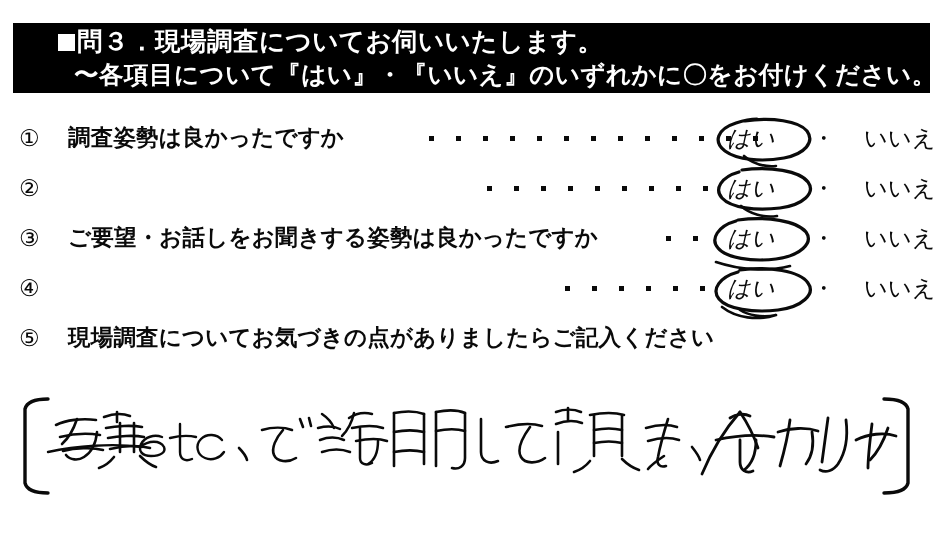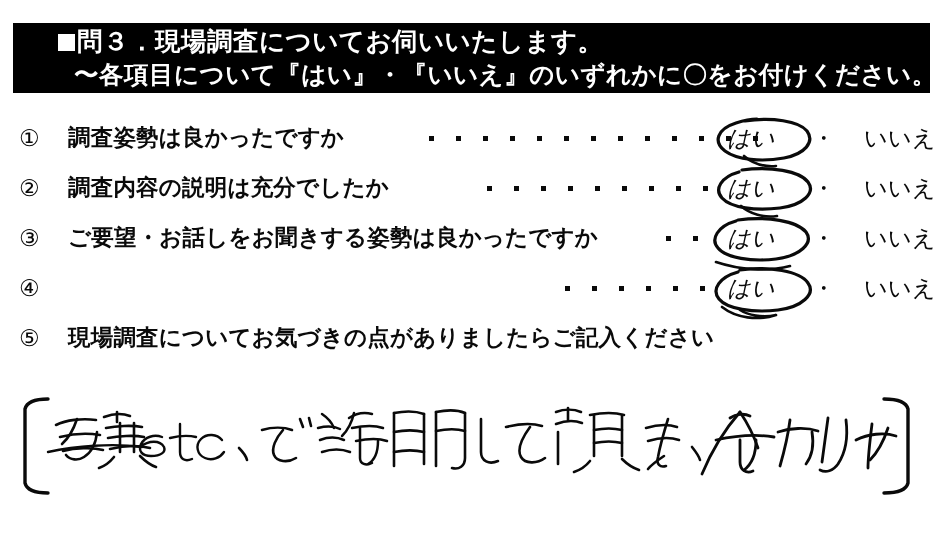--- a/index.html
+++ b/index.html
@@ -125,21 +125,20 @@
     <span class="qnum">①</span>
     <span class="qtext">調査姿勢は良かったですか</span>
     <span class="dots" style="left:418px;"><span class="dotline"><i></i><i></i><i></i><i></i><i></i><i></i><i></i><i></i><i></i><i></i><i></i><i></i><i></i></span></span>
     <span class="ans-hai">はい</span>
     <span class="ans-mid">・</span>
     <span class="ans-iie">いいえ</span>
   </div>
 
   <div class="qrow" style="top:168px;">
     <span class="qnum">②</span>
-    <span class="qtext">調査内容の説明は充分でしたか</span>
     <span class="dots" style="left:476px;"><span class="dotline"><i></i><i></i><i></i><i></i><i></i><i></i><i></i><i></i><i></i></span></span>
     <span class="ans-hai">はい</span>
     <span class="ans-mid">・</span>
     <span class="ans-iie">いいえ</span>
   </div>
 
   <div class="qrow" style="top:218px;">
     <span class="qnum">③</span>
     <span class="qtext">ご要望・お話しをお聞きする姿勢は良かったですか</span>
     <span class="dots" style="left:655px;"><span class="dotline"><i></i><i></i></span></span>

